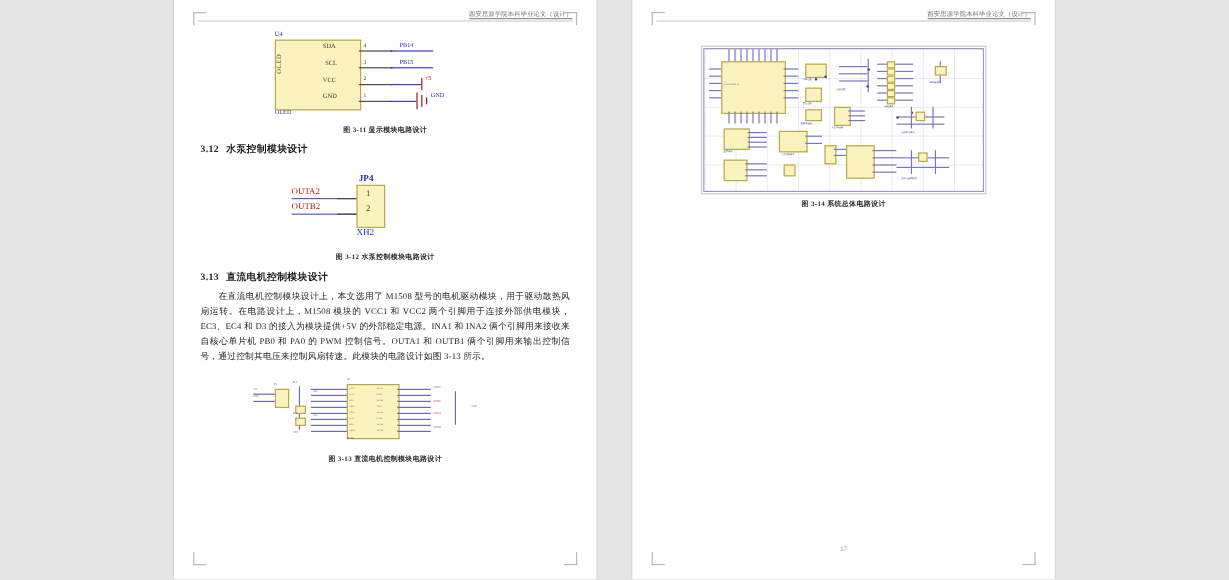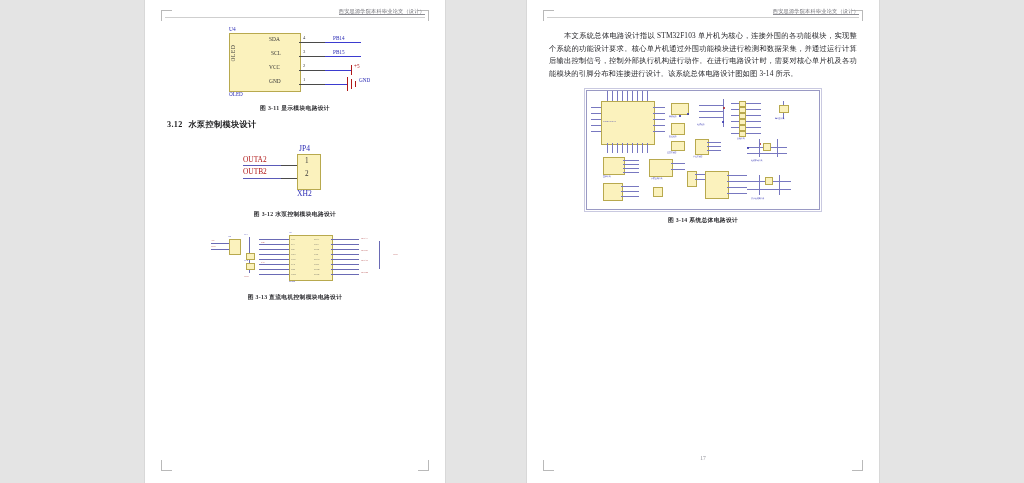--- a/index.html
+++ b/index.html
@@ -10,21 +10,21 @@
     -webkit-font-smoothing:antialiased;
   }
   .viewer{position:relative;width:1024px;height:483px;}
 
   
   .page{
     position:absolute;top:0;background:#ffffff;height:483px;
     box-shadow:0 0 0 1px #d8d8d8;
     overflow:hidden;
   }
-  #page-left{left:145px;width:300px;}
+  #page-left{left:145px;width:352px;}
   #page-right{left:527px;width:352px;}
 
   .page-inner{position:absolute;left:0;top:0;width:100%;height:100%;}
 
   
   .corner{position:absolute;width:10px;height:10px;border-color:#b9b9b9;border-style:solid;border-width:0;}
   .c-tl{left:16px;top:10px;border-left-width:1px;border-top-width:1px;}
   .c-tr{right:16px;top:10px;border-right-width:1px;border-top-width:1px;}
   .c-bl{left:16px;bottom:12px;border-left-width:1px;border-bottom-width:1px;}
   .c-br{right:16px;bottom:12px;border-right-width:1px;border-bottom-width:1px;}
@@ -159,40 +159,44 @@
           <div class="lbl lbl-blue" style="left:154px;top:51px;font-size:5.2px;">GND</div>
         </div>
 
         <div class="figcap">图 3-11 显示模块电路设计</div>
 
         <h3 class="sec">
           <span class="num">3.12</span><span>水泵控制模块设计</span>
         </h3>
 
         <div class="sch" style="width:200px;height:62px;margin-left:52px;margin-top:14px;">
-          <div class="lbl lbl-blue" style="left:80px;top:0px;font-size:7.6px;">JP4</div>
+          <div class="lbl lbl-blue" style="left:80px;top:0px;font-size:7.6px;font-weight:bold;">JP4</div>
 
           <div class="jp-box" style="left:78px;top:10px;width:22px;height:34px;"></div>
 
           <div class="lbl lbl-red" style="left:24px;top:11px;font-size:7.4px;">OUTA2</div>
           <div class="wire" style="left:24px;top:21px;width:54px;height:1.4px;background:#5a5ab8;"></div>
           <div class="wire" style="left:62px;top:21px;width:16px;height:1.4px;background:#4a4a4a;"></div>
 
           <div class="lbl lbl-red" style="left:24px;top:23px;font-size:7.4px;">OUTB2</div>
           <div class="wire" style="left:24px;top:34px;width:54px;height:1.4px;background:#5a5ab8;"></div>
           <div class="wire" style="left:62px;top:34px;width:16px;height:1.4px;background:#4a4a4a;"></div>
 
           <div class="lbl lbl-dark" style="left:86px;top:13px;font-size:7.2px;">1</div>
           <div class="lbl lbl-dark" style="left:86px;top:26px;font-size:7.2px;">2</div>
 
           <div class="lbl lbl-blue" style="left:78px;top:45px;font-size:7.6px;">XH2</div>
         </div>
 
         <div class="figcap">图 3-12 水泵控制模块电路设计</div>
 
+        <h3 class="sec">
+          <span class="num">3.13</span><span>直流电机控制模块设计</span>
+        </h3>
+        <p class="para">在直流电机控制模块设计上，本文选用了 M1508 型号的电机驱动模块，用于驱动散热风扇运转。在电路设计上，M1508 模块的 VCC1 和 VCC2 两个引脚用于连接外部供电模块，EC3、EC4 和 D3 的接入为模块提供+5V 的外部稳定电源。INA1 和 INA2 俩个引脚用来接收来自核心单片机 PB0 和 PA0 的 PWM 控制信号。OUTA1 和 OUTB1 俩个引脚用来输出控制信号，通过控制其电压来控制风扇转速。此模块的电路设计如图 3-13 所示。</p>
 
         <div class="mini" style="width:210px;height:60px;margin-left:44px;margin-top:10px;">
 
           <div class="blk" style="left:18px;top:10px;width:10px;height:14px;"></div>
           <div class="tb" style="left:17px;top:6px;">JP5</div>
           <div class="t" style="left:0px;top:10px;">+5V</div>
           <div class="w" style="left:0px;top:14px;width:18px;"></div>
           <div class="t" style="left:0px;top:16px;">GND</div>
           <div class="w" style="left:0px;top:20px;width:18px;"></div>
 
@@ -264,21 +268,20 @@
       <div class="corner c-tl"></div>
       <div class="corner c-tr"></div>
       <div class="corner c-bl"></div>
       <div class="corner c-br"></div>
 
       <div class="runhead">
         <span class="ul">西安思源学院本科毕业论文（设计）</span>
       </div>
 
       <div class="content" style="top:30px;">
-        <p class="para">本文系统总体电路设计指以 STM32F103 单片机为核心，连接外围的各功能模块，实现整个系统的功能设计要求。核心单片机通过外围功能模块进行检测和数据采集，并通过运行计算后输出控制信号，控制外部执行机构进行动作。在进行电路设计时，需要对核心单片机及各功能模块的引脚分布和连接进行设计。该系统总体电路设计图如图 3-14 所示。</p>
 
         <div class="bigsch" style="width:232px;height:118px;margin-top:10px;">
           <div class="grid"></div>
 
           <div class="b" style="left:14px;top:10px;width:52px;height:42px;"></div>
           <div class="capb" style="left:16px;top:29px;font-size:1.7px;">STM32F103RCT6</div>
 
           <div class="lnv" style="left:20px;top:0px;height:10px;"></div>
           <div class="lnv" style="left:25px;top:0px;height:10px;"></div>
           <div class="lnv" style="left:30px;top:0px;height:10px;"></div>

